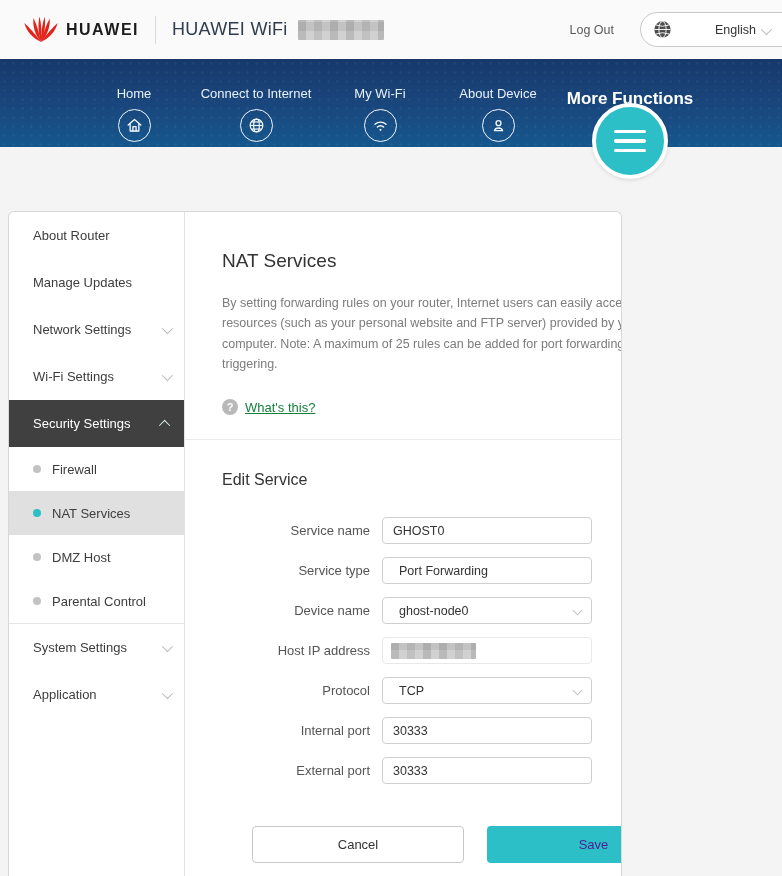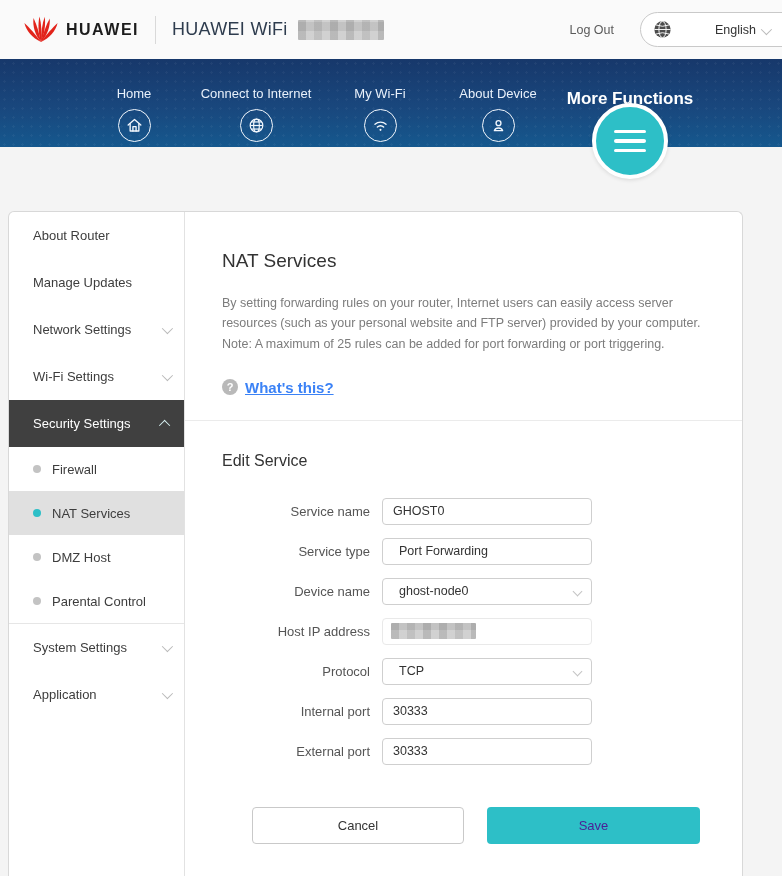--- a/index.html
+++ b/index.html
@@ -67,21 +67,21 @@
     position:absolute; left:592px; top:103px; width:76px; height:76px;
     background:#2dbfc7; border:4px solid #ffffff; border-radius:50%;
     display:flex; flex-direction:column; align-items:center; justify-content:center;
     gap:6px; cursor:pointer; z-index:6;
     box-shadow:0 1px 4px rgba(0,0,0,0.12);
   }
   .more-circle .bar { width:32px; height:3.5px; background:#ffffff; border-radius:2px; }
 
   
   .card {
-    position:absolute; left:8px; top:211px; width:735px; bottom:0;
+    position:absolute; left:8px; top:211px; width:614px; bottom:0;
     background:#ffffff; border:1px solid #d8d8d8; border-bottom:none;
     border-radius:6px 6px 0 0; display:flex; overflow:hidden;
   }
 
   
   .sidebar { width:176px; border-right:1px solid #e2e2e2; flex-shrink:0; }
   .side-item {
     height:47px; display:flex; align-items:center; padding:0 14px 0 24px;
     font-size:13px; color:#3d3d3d; cursor:pointer; position:relative;
   }
@@ -109,21 +109,21 @@
   .main { flex:1; position:relative; }
   .main-inner { padding:38px 33px 0 37px; }
   .page-title { font-size:19px; color:#333; font-weight:normal; }
   .page-desc { margin-top:21px; font-size:12.5px; line-height:1.62; color:#7c7c7c; max-width:522px; }
   .help-row { margin-top:25px; display:flex; align-items:center; }
   .help-icon {
     width:16px; height:16px; border-radius:50%; background:#b9b9b9; color:#fff;
     font-size:11px; font-weight:bold; display:flex; align-items:center; justify-content:center;
     margin-right:7px; flex-shrink:0;
   }
-  .help-link { font-size:15px; color:#3b82f6; text-decoration:underline; cursor:pointer;font-weight:bold; }
+  .help-link { font-size:13px; color:#15803d; text-decoration:underline; cursor:pointer; }
   .hr { margin:24px -33px 0 -37px; border-top:1px solid #ebebeb; }
   .section-title { margin-top:31px; font-size:16px; color:#333; font-weight:normal; }
 
   .form { margin-top:28px; }
   .form-row { display:flex; align-items:center; margin-bottom:13px; }
   .form-label { width:148px; text-align:right; margin-right:12px; font-size:13px; color:#555; }
   .control {
     position:relative; width:210px; height:27px;
     border:1px solid #cfcfcf; border-radius:4px; background:#fff;
     display:flex; align-items:center; font-size:12.5px; color:#333;

